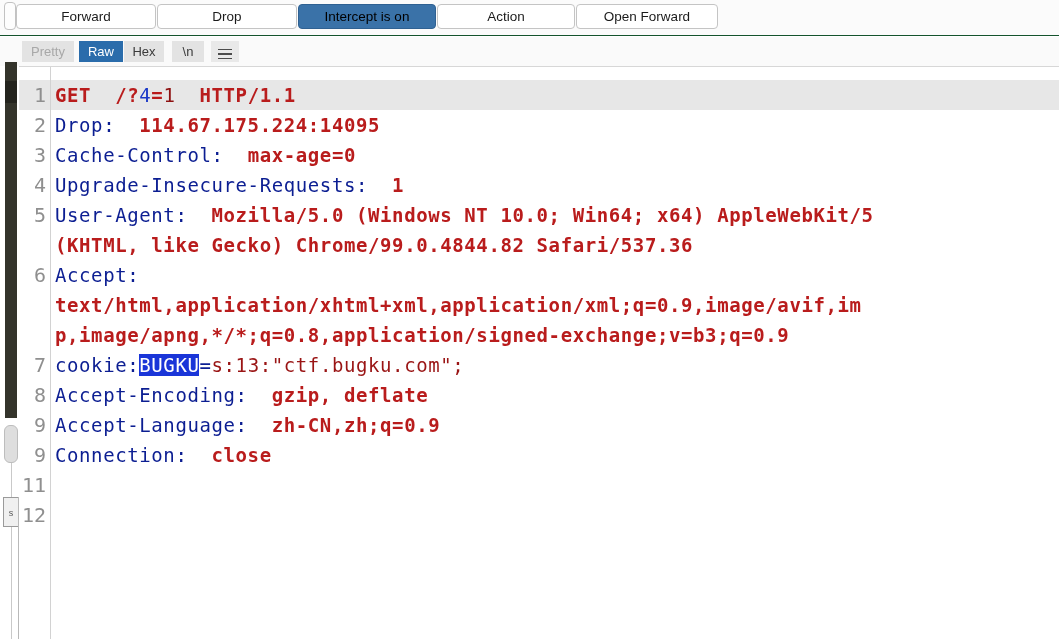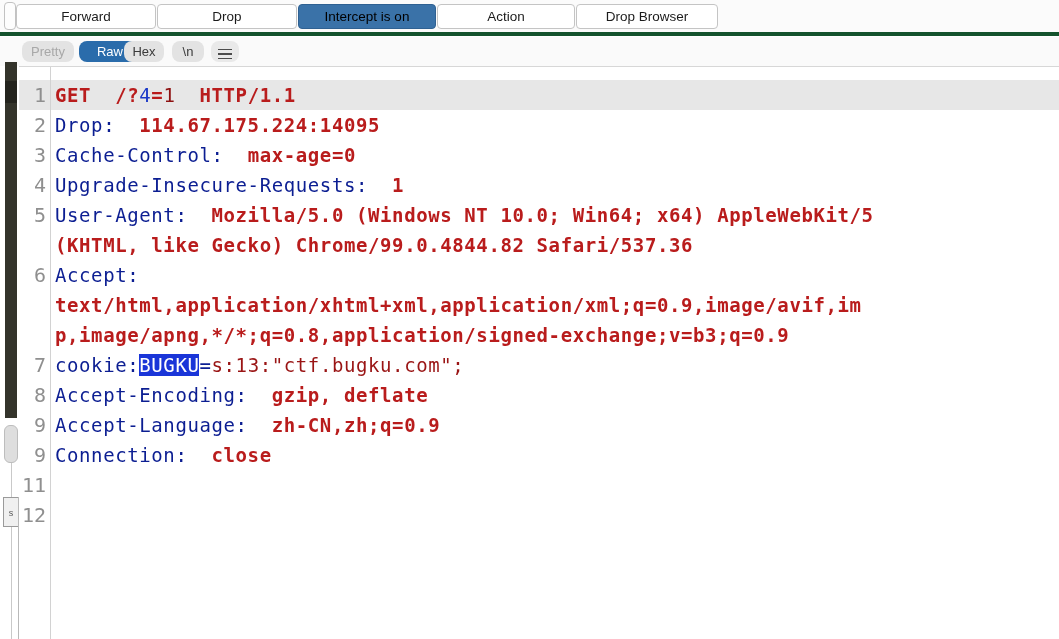--- a/index.html
+++ b/index.html
@@ -15,21 +15,21 @@
     position: relative;
   }
 
   
   #toolbar {
     position: absolute;
     left: 0; top: 0;
     width: 1059px;
     height: 36px;
     background: #fbfbfb;
-    border-bottom: 4px solid #14532d;
+    border-bottom: 1px solid #14532d;
     box-sizing: border-box;
   }
   .edge-sliver {
     position: absolute;
     left: 4px; top: 2px;
     width: 12px; height: 28px;
     background: #fdfdfd;
     border: 1px solid #c2c2c2;
     border-radius: 4px;
     box-sizing: border-box;
@@ -62,21 +62,21 @@
     width: 1059px;
     height: 29px;
     background: #fafafa;
     box-sizing: border-box;
   }
   .seg {
     position: absolute;
     top: 4px;
     height: 21px;
     box-sizing: border-box;
-    border-radius: 8px;
+    border-radius: 0;
     background: #e3e3e3;
     color: #3b3b3b;
     font-size: 13px;
     line-height: 21px;
     text-align: center;
     white-space: nowrap;
   }
   .seg.muted { color: #a8a8a8; }
   .seg.sel { background: #2a6cab; color: #ffffff; }
   .seg.menu {
@@ -200,28 +200,28 @@
 </head>
 <body>
 
 <div id="toolbar">
   <div class="edge-sliver"></div>
   <div id="toolbar-buttons">
       <div class="tb-btn" style="left: 16px; width: 140px;">Forward</div>
       <div class="tb-btn" style="left: 157px; width: 140px;">Drop</div>
       <div class="tb-btn accent" style="left: 298px; width: 138px;">Intercept is on</div>
       <div class="tb-btn" style="left: 437px; width: 138px;">Action</div>
-      <div class="tb-btn" style="left: 576px; width: 142px;">Drop Browser</div>
+      <div class="tb-btn" style="left: 576px; width: 142px;">Open Forward</div>
     </div>
 </div>
 
 <div id="tabstrip">
   <div id="tabstrip-segs">
       <div class="seg muted" style="left: 22px; width: 52px;">Pretty</div>
-      <div class="seg sel" style="left: 79px; width: 62px;">Raw</div>
+      <div class="seg sel" style="left: 79px; width: 44px;">Raw</div>
       <div class="seg" style="left: 124px; width: 40px;">Hex</div>
       <div class="seg" style="left: 172px; width: 32px;">\n</div>
       <div class="seg menu" style="left: 211px; width: 28px;"><span class="burger"><i></i><i></i><i></i></span></div>
     </div>
 </div>
 
 <div id="dark-rail"></div>
 <div id="dark-rail-dark"></div>
 <div id="rail-thumb"></div>
 <div id="rail-vline-a"></div>

